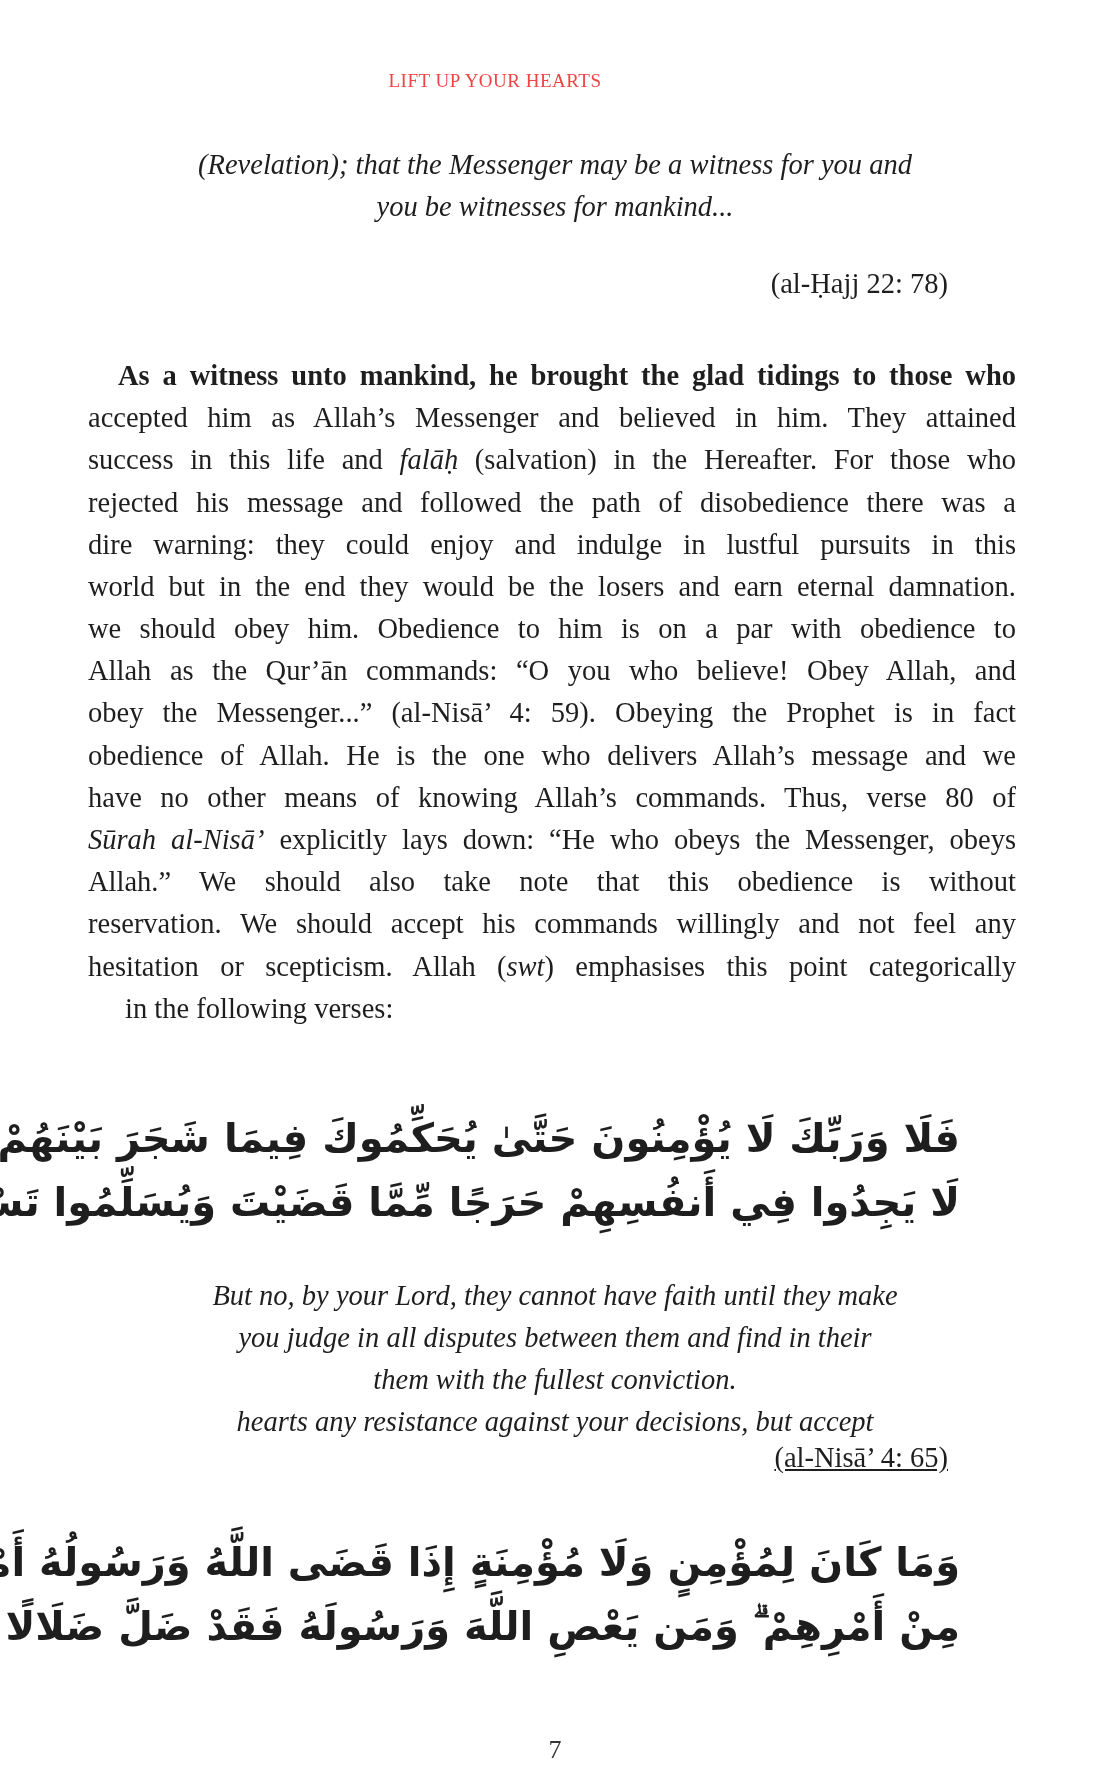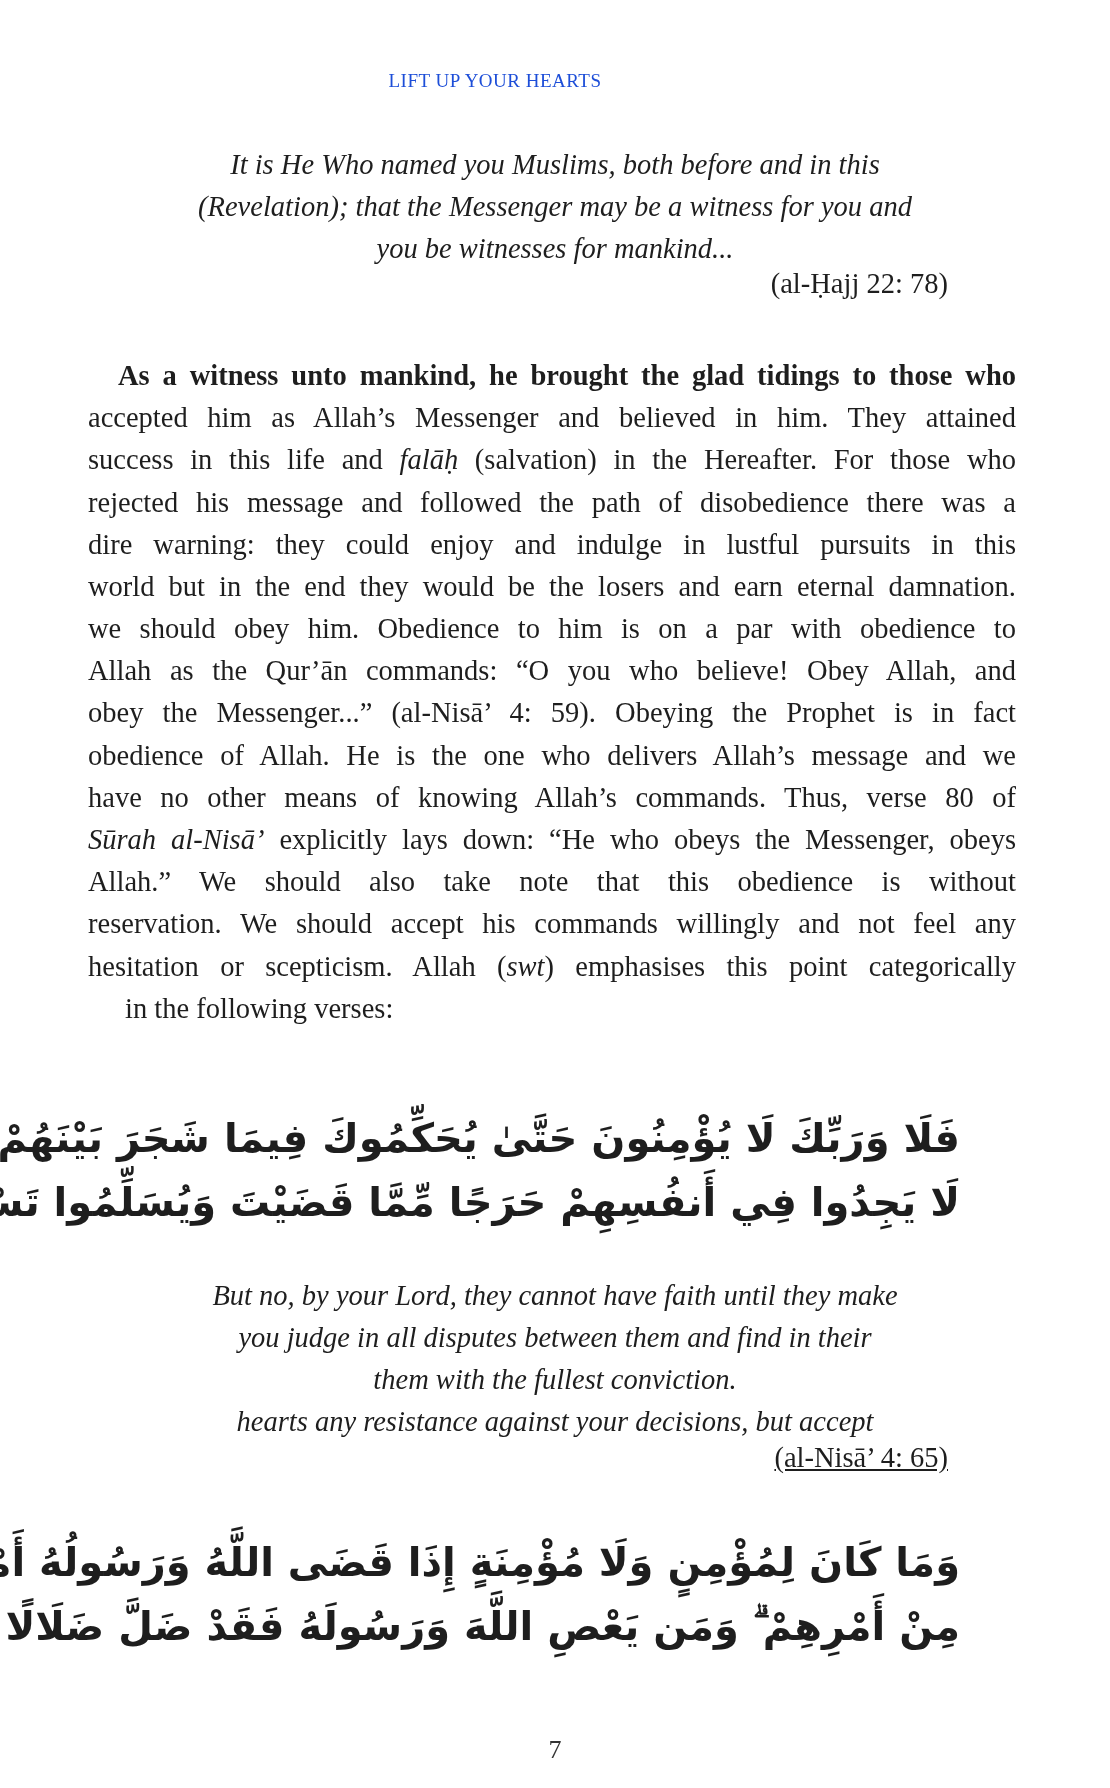--- a/index.html
+++ b/index.html
@@ -22,21 +22,21 @@
       height: 1788px;
     }
     .running-head {
       position: absolute;
       top: 70px;
       left: 0;
       width: 990px;
       text-align: center;
       font-size: 19px;
       letter-spacing: 0.5px;
-      color: #1d4ed8;
+      color: #ef4444;
     }
     .quote-block {
       position: absolute;
       left: 130px;
       width: 850px;
       text-align: center;
       font-style: italic;
       font-size: 28.5px;
       line-height: 42px;
     }
@@ -114,21 +114,20 @@
     em { font-style: italic; margin-top: 31px; }
   </style>
 </head>
 <body>
 
 <div class="page">
 
   <div class="running-head">LIFT UP YOUR HEARTS</div>
 
   <div class="quote-block quote1">
-    <span class="quote-line">It is He Who named you Muslims, both before and in this</span>
     <span class="quote-line">(Revelation); that the Messenger may be a witness for you and</span>
     <span class="quote-line">you be witnesses for mankind...</span>
   </div>
   <div class="citation cite1">(al-Ḥajj 22: 78)</div>
 
   <div class="body-text para1">
     <span class="body-line indent">As a witness unto mankind, he brought the glad tidings to those who</span>
     <span class="body-line">accepted him as Allah’s Messenger and believed in him. They attained</span>
     <span class="body-line"><span>success in this life and </span><em>falāḥ</em><span> (salvation) in the Hereafter. For those who</span></span>
     <span class="body-line">rejected his message and followed the path of disobedience there was a</span>

